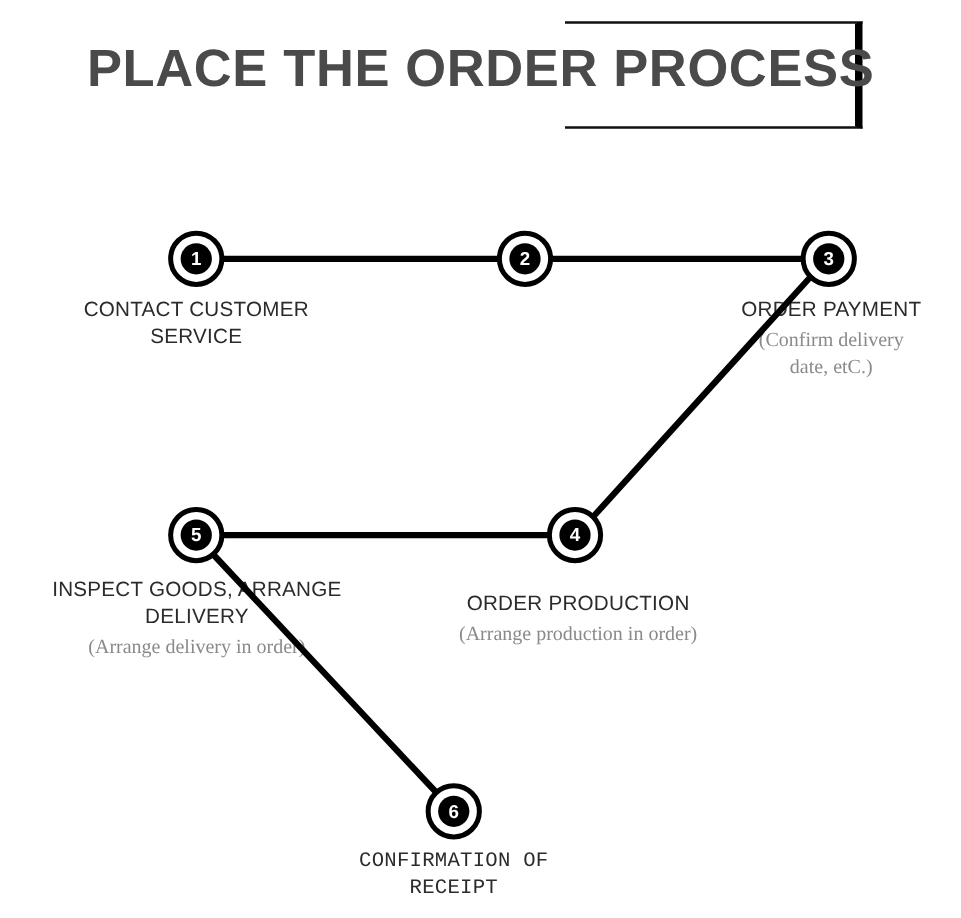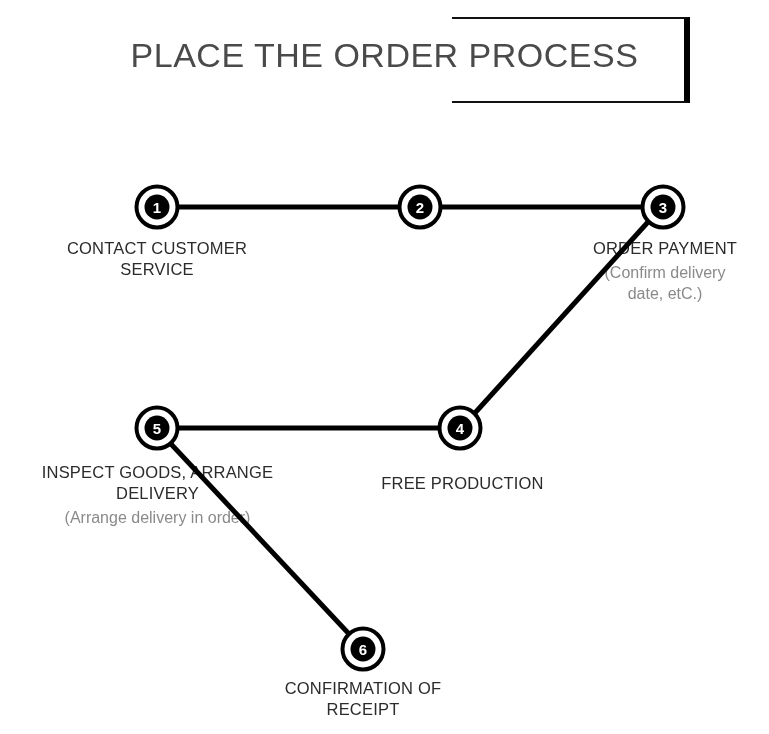--- a/index.html
+++ b/index.html
@@ -35,22 +35,22 @@
     border-right: 6px solid #000000;
     border-left: none;
     box-sizing: content-box;
   }
   #page-title {
     position: absolute;
     left: 0;
     top: 34px;
     width: 769px;
     text-align: center;
-    font-size: 34px;
-    font-weight: 400;
+    font-size: 42px;
+    font-weight: 700;
     letter-spacing: 0.5px;
     color: #4a4a4a;
     white-space: nowrap;
     line-height: 42px;
   }
 
   
   #diagram {
     position: absolute;
     left: 0;
@@ -83,28 +83,29 @@
     line-height: 21px;
     white-space: pre-line;
   }
   .step-sub {
     font-size: 16px;
     font-weight: 400;
     color: #8a8a8a;
     line-height: 21px;
     margin-top: 3px;
     white-space: pre-line;
+    font-family: Liberation Serif, serif;
   }
 
   #label-1 { left: 12px;  top: 238px; width: 290px; }
   #label-2 { left: 305px; top: 238px; width: 230px; }
   #label-3 { left: 565px; top: 238px; width: 200px; }
   #label-4 { left: 330px; top: 473px; width: 265px; }
   #label-5 { left: 10px;  top: 462px; width: 295px; }
-  #label-6 { left: 253px; top: 678px; width: 220px; }
+  #label-6 { left: 253px; top: 678px; width: 220px; font-family: Liberation Mono, monospace; }
 
   .node-num {
     fill: #ffffff;
     font-family: "Liberation Sans", sans-serif;
     font-size: 15px;
     font-weight: 700;
     text-anchor: middle;
     dominant-baseline: central;
   }
 </style>
@@ -124,21 +125,22 @@
   </div>
 
 
   <div class="step-label" id="label-3">
     <div class="step-title">ORDER PAYMENT</div>
     <div class="step-sub">(Confirm delivery
 date, etC.)</div>
   </div>
 
   <div class="step-label" id="label-4">
-    <div class="step-title">FREE PRODUCTION</div>
+    <div class="step-title">ORDER PRODUCTION</div>
+    <div class="step-sub">(Arrange production in order)</div>
   </div>
 
   <div class="step-label" id="label-5">
     <div class="step-title">INSPECT GOODS, ARRANGE
 DELIVERY</div>
     <div class="step-sub">(Arrange delivery in order)</div>
   </div>
 
   <div class="step-label" id="label-6">
     <div class="step-title">CONFIRMATION OF

